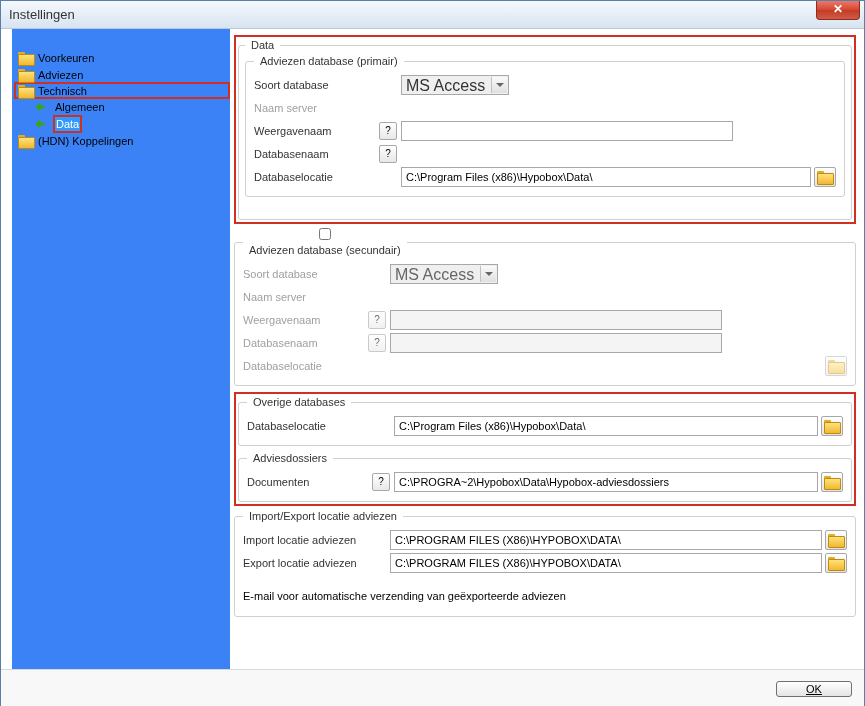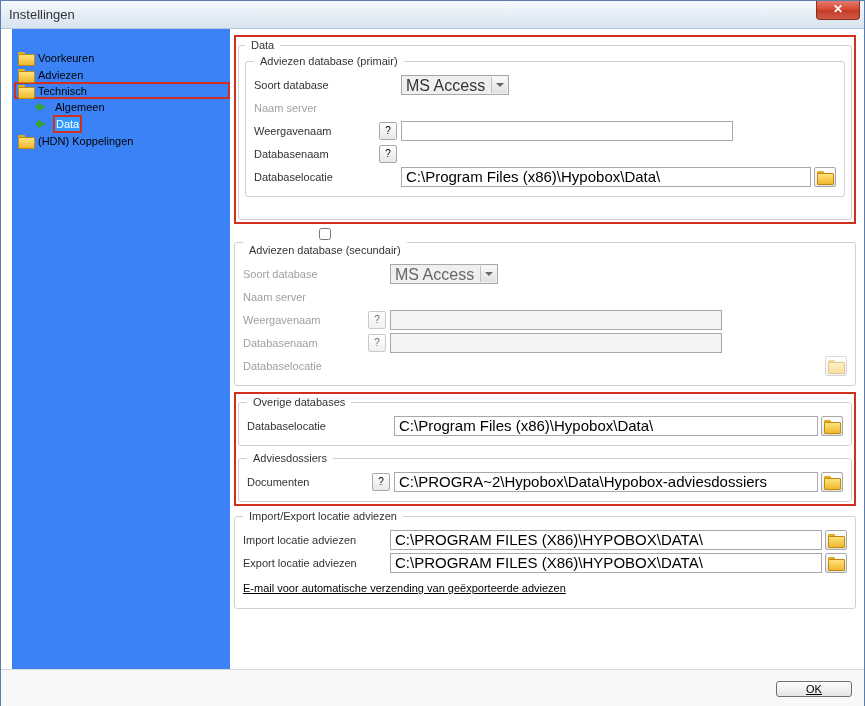--- a/index.html
+++ b/index.html
@@ -194,21 +194,21 @@
   border-right: 4px solid transparent;
   border-top: 4px solid #666;
 }
 .path-input {
   flex: 1;
   height: 20px;
   border: 1px solid #a8a8a8;
   background: #fff;
   padding: 1px 4px;
   font-family: inherit;
-  font-size: 15px;
+  font-size: 11px;
 }
 .browse-btn {
   width: 22px; height: 20px;
   margin-left: 3px;
   border: 1px solid #a8a8a8;
   background: linear-gradient(to bottom,#fff,#e4e4e4);
   border-radius: 2px;
   position: relative;
   cursor: pointer;
 }
@@ -237,21 +237,21 @@
 }
 .ok-btn {
   width: 76px; height: 16px;
   border: 1px solid #707070;
   background: linear-gradient(to bottom,#fff,#e4e4e4);
   font-family: inherit;
   font-size: 11px;
   border-radius: 3px;
   cursor: pointer;
 }
-.email-label { margin-top: 8px; margin-bottom: 6px; display: block; text-decoration: underline; }
+.email-label { margin-top: 16px; margin-bottom: 6px; display: block; }
 </style>
 </head>
 <body>
 
 <div class="window">
   <div class="titlebar">
     <span class="titlebar-text">Instellingen</span>
     <div class="close-btn">
       <span>✕</span>
     </div>

